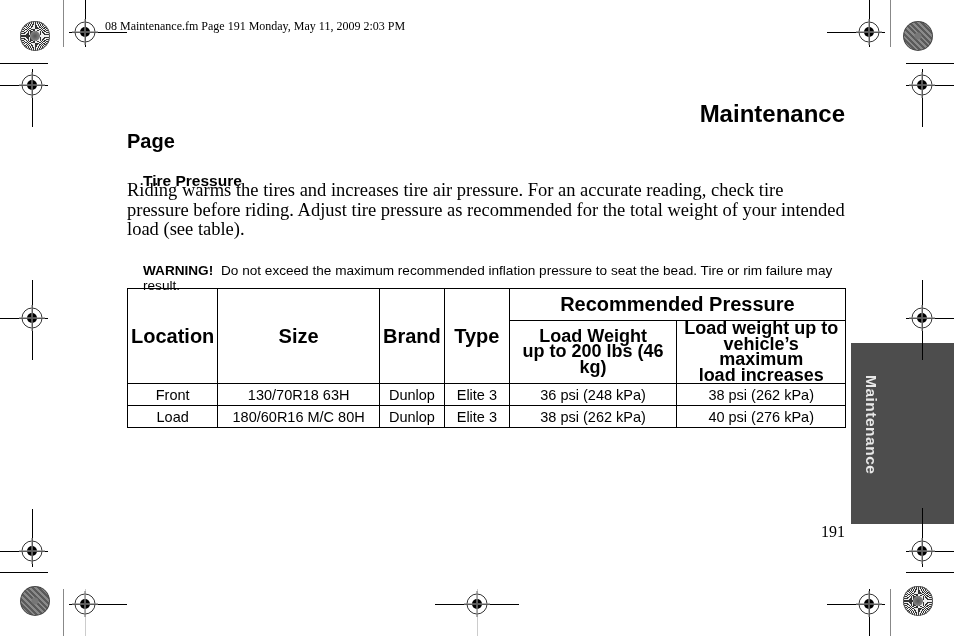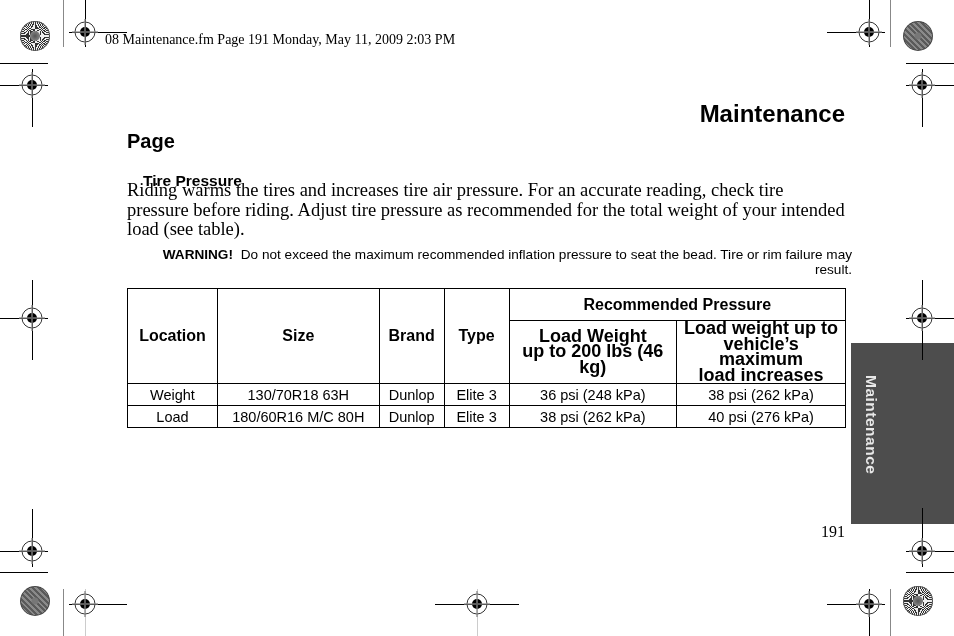--- a/index.html
+++ b/index.html
@@ -28,22 +28,22 @@
     }
     .disk.pattern {
       background:
         radial-gradient(circle at 50% 50%, #777 0 3px, transparent 4px),
         repeating-linear-gradient(45deg, #5a5a5a 0 2px, #8a8a8a 2px 4px),
         #666;
       box-shadow: 0 0 0 1px #444 inset;
     }
 
     .header-note {
-      position: absolute; left: 105px; top: 32px;
-      font-family: "Liberation Serif", serif; font-size: 14px; color: #000;
+      position: absolute; left: 105px; top: 19px;
+      font-family: "Liberation Serif", serif; font-size: 12px; color: #000;
       white-space: nowrap;
     }
     .chapter-title {
       position: absolute; right: 109px; top: 100px;
       font-weight: bold; font-size: 24px;
     }
     .section-title {
       position: absolute; left: 127px; top: 130px;
       font-weight: bold; font-size: 20px;
     }
@@ -62,21 +62,21 @@
     .warning .label { font-weight: bold; margin-right: 4px; }
 
     table.tires {
       position: absolute; left: 127px; top: 288px; width: 719px;
       border-collapse: collapse; font-size: 14.5px;
     }
     table.tires th, table.tires td {
       border: 1px solid #000; text-align: center; padding: 0 3px;
     }
     table.tires th { font-weight: bold; }
-    table.tires th.big { font-size: 16px; }
+    table.tires th.big { font-size: 20px; }
     table.tires th.sub { font-size: 18px; line-height: 15.5px; }
     table.tires tr.h1 th { height: 31px; }
     table.tires tr.h2 th { height: 52px; }
     table.tires td { height: 21px; font-size: 14.5px; }
 
     .side-tab {
       position: absolute; left: 851px; top: 343px; width: 103px; height: 181px;
       background: #4d4d4d;
     }
     .side-tab-label {
@@ -245,21 +245,21 @@
 
 <div class="header-note">08 Maintenance.fm  Page 191  Monday, May 11, 2009  2:03 PM</div>
 
 <h1 class="chapter-title" style="margin:0;">Maintenance</h1>
 
 <h2 class="section-title" style="margin:0;">Page</h2>
 <h3 class="subsection-title" style="margin:16px;">Tire Pressure</h3>
 
 <p class="body-text" style="margin:0;">Riding warms the tires and increases tire air pressure. For an accurate reading, check tire pressure before riding. Adjust tire pressure as recommended for the total weight of your intended load (see table).</p>
 
-<p class="warning" style="margin:0;text-align:right;">
+<p class="warning" style="margin:16px;">
   <span class="label">WARNING!</span>
   <span>Do not exceed the maximum recommended inflation pressure to seat the bead. Tire or rim failure may result.</span>
 </p>
 
 <table class="tires">
   <colgroup>
     <col style="width:90px">
       <col style="width:162px">
       <col style="width:65px">
       <col style="width:65px">
@@ -281,21 +281,21 @@
       </th>
       <th class="sub">
         <span>Load weight up to</span><br>
         <span>vehicle’s maximum</span><br>
         <span>load increases</span>
       </th>
     </tr>
   </thead>
   <tbody>
     <tr>
-      <td>Weight</td>
+      <td>Front</td>
       <td>130/70R18 63H</td>
       <td>Dunlop</td>
       <td>Elite 3</td>
       <td>36 psi (248 kPa)</td>
       <td>38 psi (262 kPa)</td>
     </tr>
     <tr>
       <td>Load</td>
       <td>180/60R16 M/C 80H</td>
       <td>Dunlop</td>

